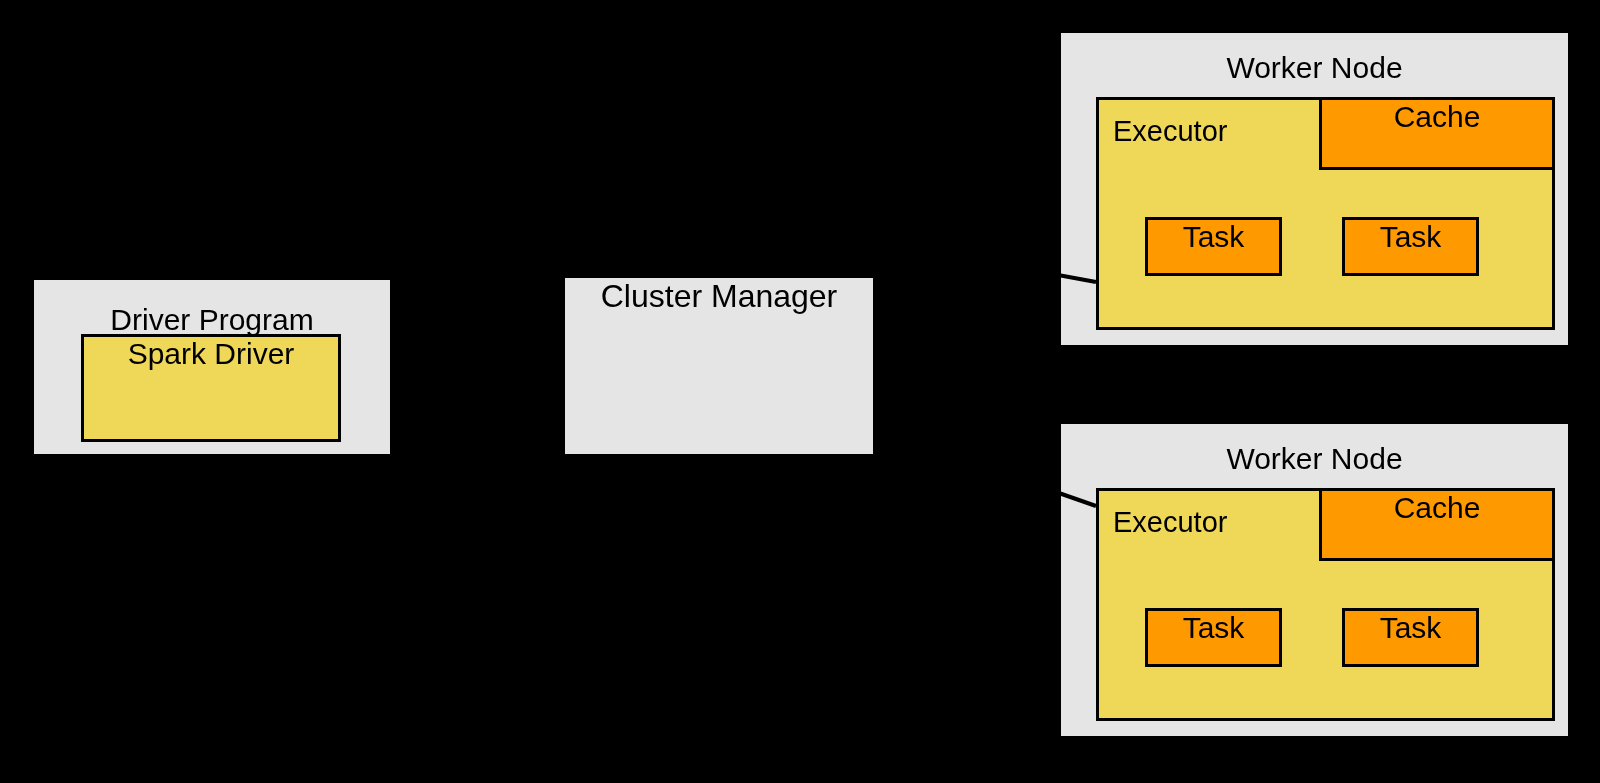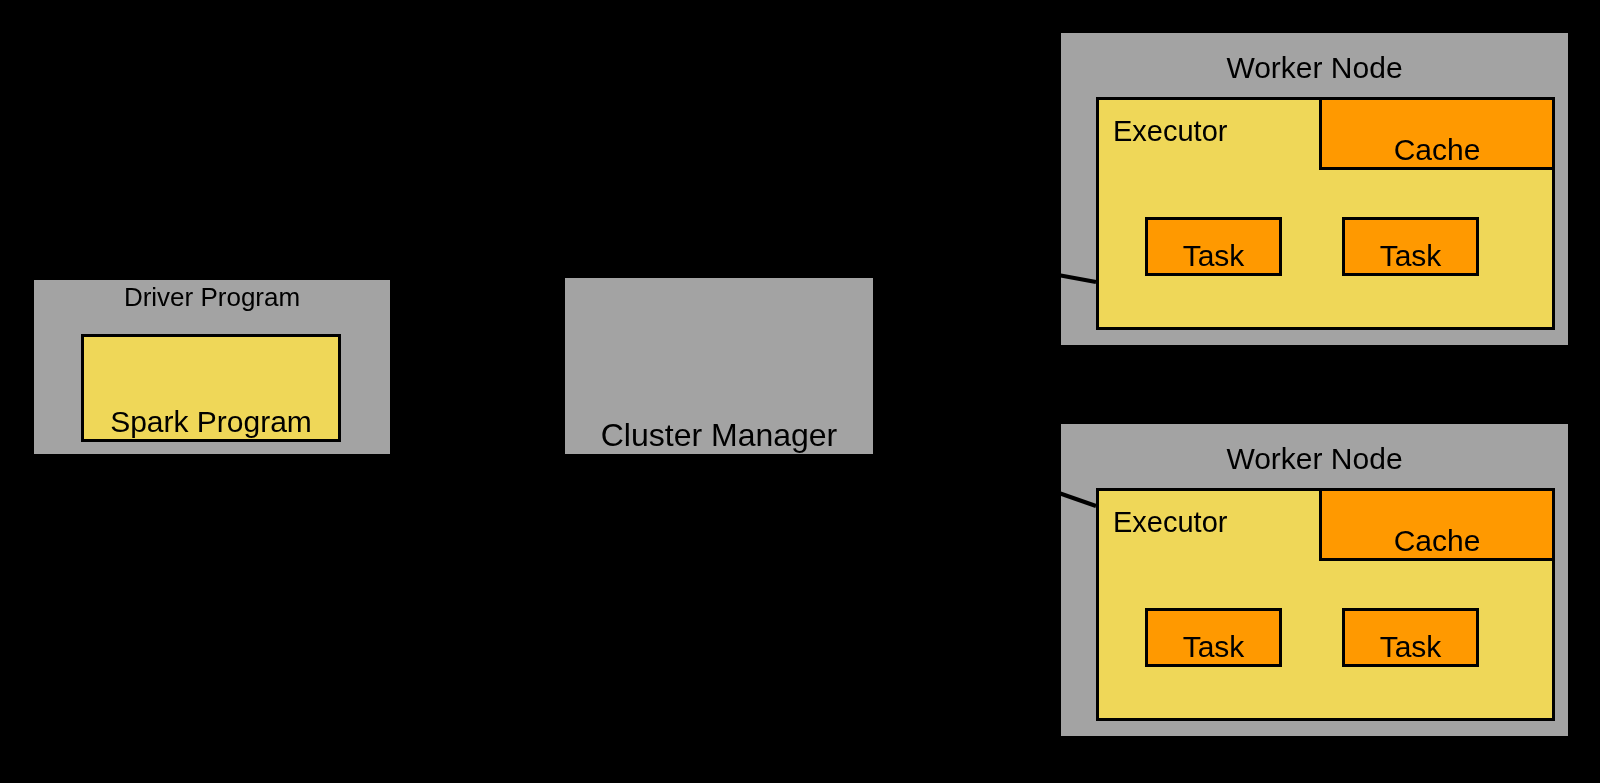--- a/index.html
+++ b/index.html
@@ -20,21 +20,21 @@
     overflow: hidden;
   }
 
   
   .node {
     position: absolute;
     box-sizing: border-box;
     color: #000000;
   }
   .node-pale {
-    background: #a3a3a3;
+    background: #e5e5e5;
     border: 1px solid #000000;
   }
   .node-gold {
     background: #EFD758;
     border: 3px solid #000000;
   }
   .node-orange {
     background: #FF9900;
     border: 3px solid #000000;
   }
@@ -46,33 +46,33 @@
     white-space: nowrap;
     line-height: 1;
   }
   .lbl-center-top {
     left: 0;
     right: 0;
     text-align: center;
   }
   .center-box {
     display: flex;
-    align-items: flex-end;
+    align-items: flex-start;
     justify-content: center;
     text-align: center;
   }
 
   
   .driver-program {
     left: 33px;  top: 279px;
     width: 358px; height: 176px;
   }
   .driver-program-title {
-    top: 4px;
-    font-size: 26px;
+    top: 25px;
+    font-size: 30px;
   }
   .spark-context {
     left: 47px; top: 54px;
     width: 260px; height: 108px;
     font-size: 30px;
   }
 
   .cluster-manager {
     left: 564px; top: 277px;
     width: 310px; height: 178px;
@@ -120,21 +120,21 @@
   }
 </style>
 </head>
 <body>
 
 <div id="canvas">
 
   <div class="node node-pale driver-program">
     <div class="lbl lbl-center-top driver-program-title">Driver Program</div>
     <div class="node node-gold center-box spark-context">
-      <span>Spark Program</span>
+      <span>Spark Driver</span>
     </div>
   </div>
 
   <div class="node node-pale center-box cluster-manager">
     <span>Cluster Manager</span>
   </div>
 
   <div class="node node-pale worker-node worker-node-top">
     <div class="lbl lbl-center-top worker-node-title">Worker Node</div>
 

